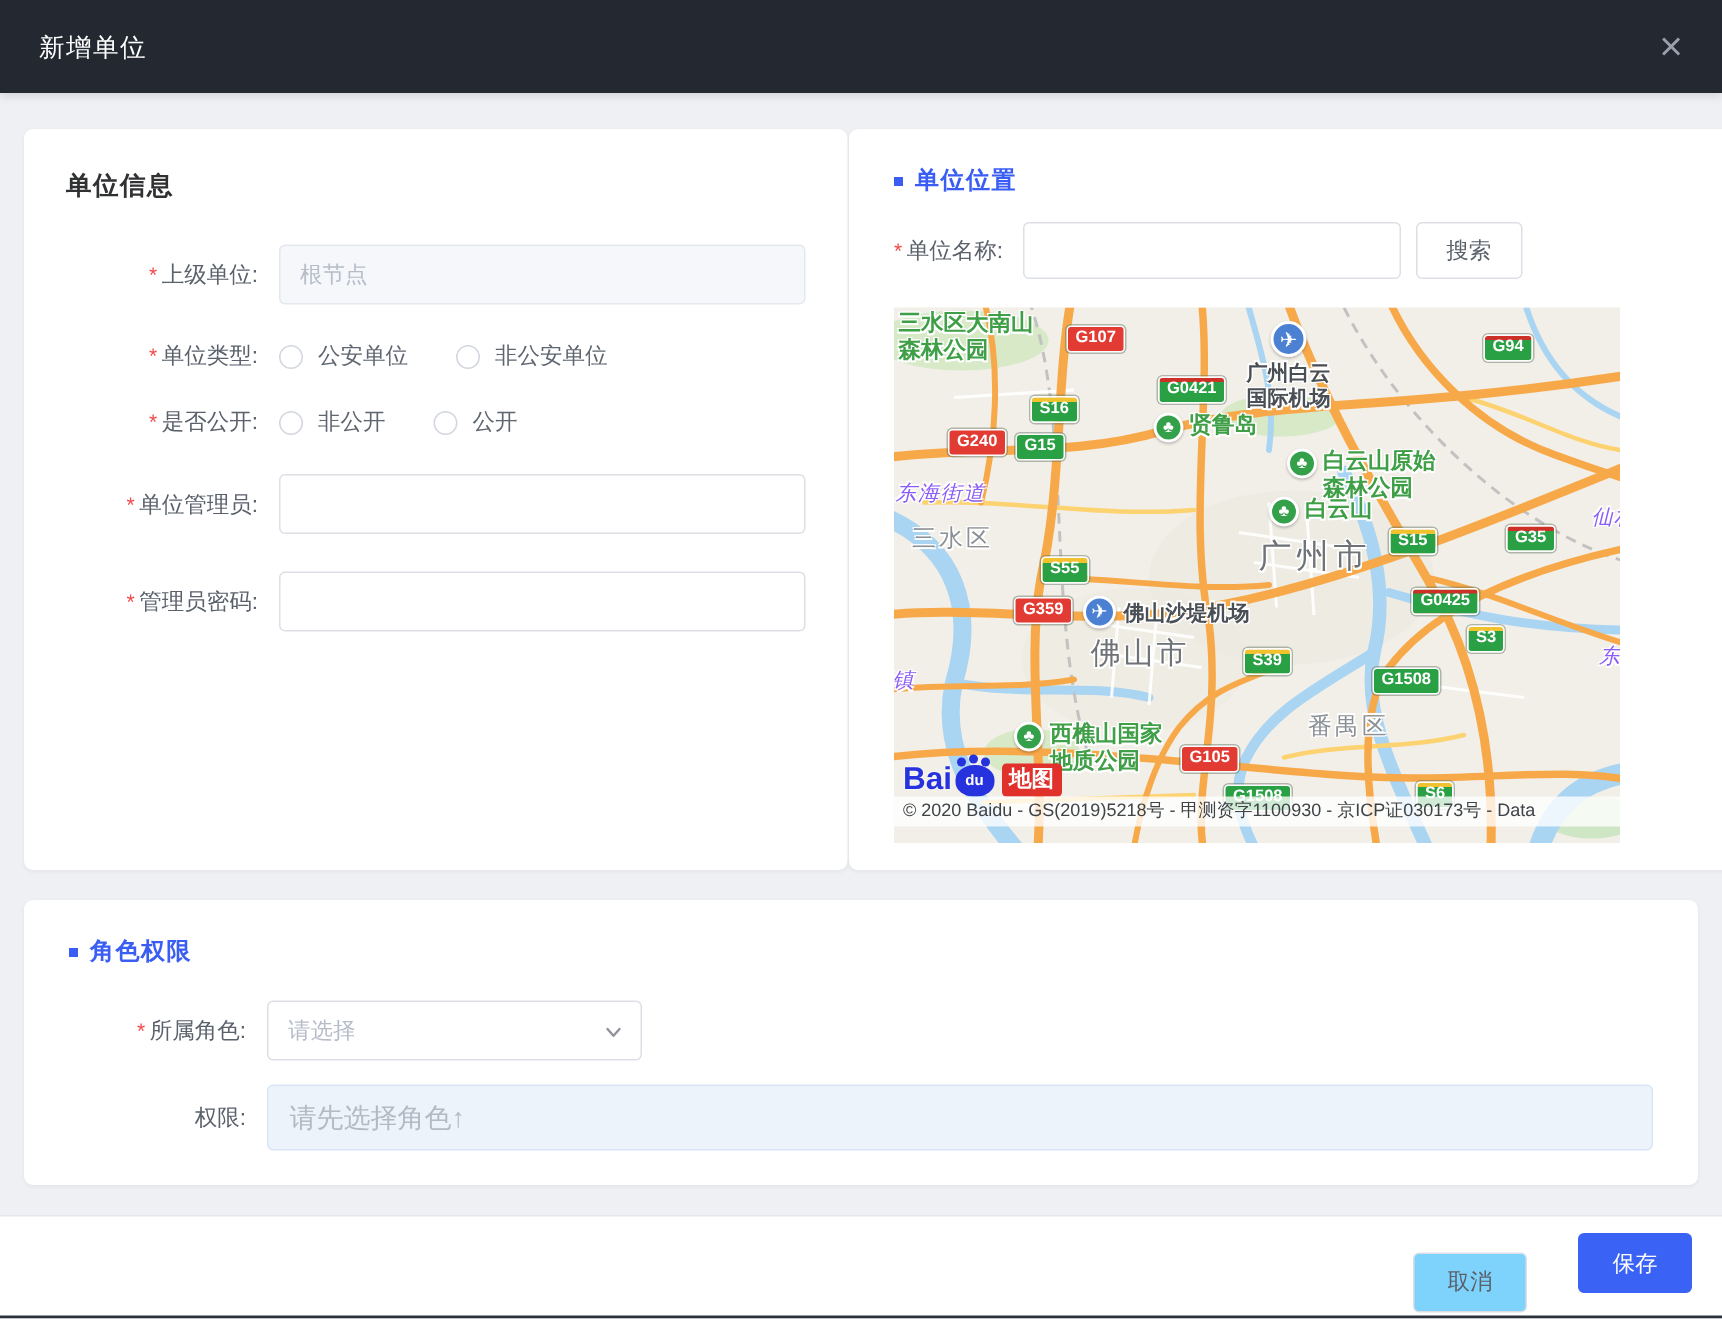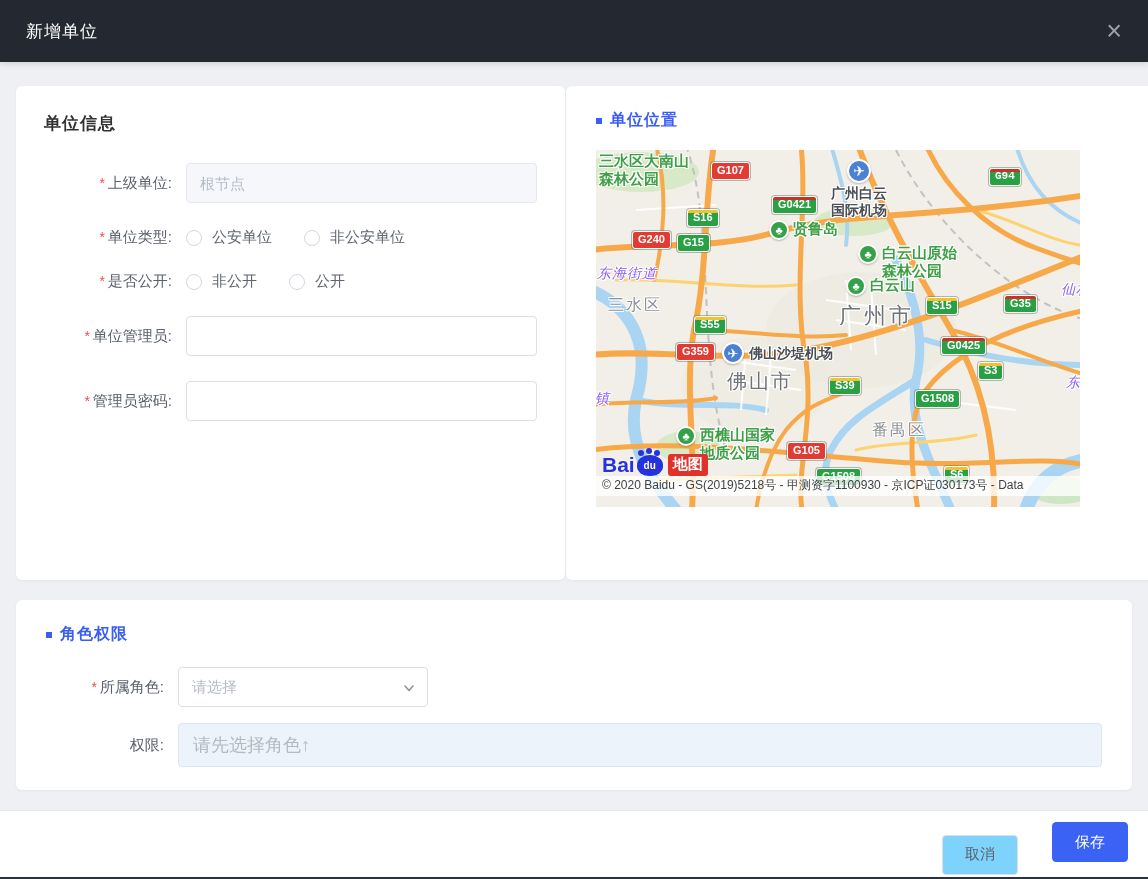--- a/index.html
+++ b/index.html
@@ -161,20 +161,25 @@
       <span class="flabel"><span class="req">*</span><span>管理员密码:</span></span>
       <input class="inp" style="">
     </div>
   </div>
 </div>
 
 <div class="card" id="card-loc">
   <div class="card-title-blue">
     <span class="sq"></span>
     <span>单位位置</span>
+  </div>
+  <div class="loc-row">
+    <span class="loc-label"><span class="req">*</span><span>单位名称:</span></span>
+    <input class="loc-inp" style="">
+    <button class="btn-search">搜索</button>
   </div>
 
   <div class="map">
 
     <svg width="484" height="357" viewBox="0 0 484 357">
       <rect x="0" y="0" width="484" height="357" fill="#f2efe8"></rect>
       <ellipse cx="265" cy="180" rx="95" ry="58" fill="#ece9e1" opacity="0.7"></ellipse>
       <ellipse cx="160" cy="235" rx="75" ry="48" fill="#ece9e1" opacity="0.6"></ellipse>
       <ellipse cx="45" cy="22" rx="58" ry="20" fill="#d8e9c8"></ellipse>
       <ellipse cx="258" cy="72" rx="40" ry="14" fill="#d8e9c8"></ellipse>
@@ -230,21 +235,21 @@
         <path d="M98,180 C150,180 200,190 250,185" stroke-width="4"></path>
         <path d="M355,180 C400,190 440,210 490,225" stroke-width="4"></path>
         <path d="M60,-5 C72,40 68,90 58,130" stroke-width="4"></path>
         <path d="M160,360 C165,330 175,300 190,280 C210,255 230,250 255,240" stroke-width="4"></path>
       </g>
     </svg>
 
     <div class="map-overlays">
         <div class="badge red" style="left: 115px; top: 12px;">G107</div>
         <div class="badge g-red" style="left: 176px; top: 46px;">G0421</div>
-        <div class="badge g-red" style="left: 393px; top: 18px; font-family: Liberation Mono, monospace;">G94</div>
+        <div class="badge g-red" style="left: 393px; top: 18px;">G94</div>
         <div class="badge g-yellow" style="left: 91px; top: 59px;">S16</div>
         <div class="badge red" style="left: 36px; top: 81px;">G240</div>
         <div class="badge green" style="left: 81px; top: 84px;">G15</div>
         <div class="badge g-yellow" style="left: 330px; top: 147px;">S15</div>
         <div class="badge g-red" style="left: 408px; top: 145px;">G35</div>
         <div class="badge g-yellow" style="left: 98px; top: 166px;">S55</div>
         <div class="badge red" style="left: 80px; top: 193px;">G359</div>
         <div class="badge g-yellow" style="left: 233px; top: 227px;">S39</div>
         <div class="badge g-red" style="left: 345px; top: 187px;">G0425</div>
         <div class="badge g-yellow" style="left: 382px; top: 212px;">S3</div>

